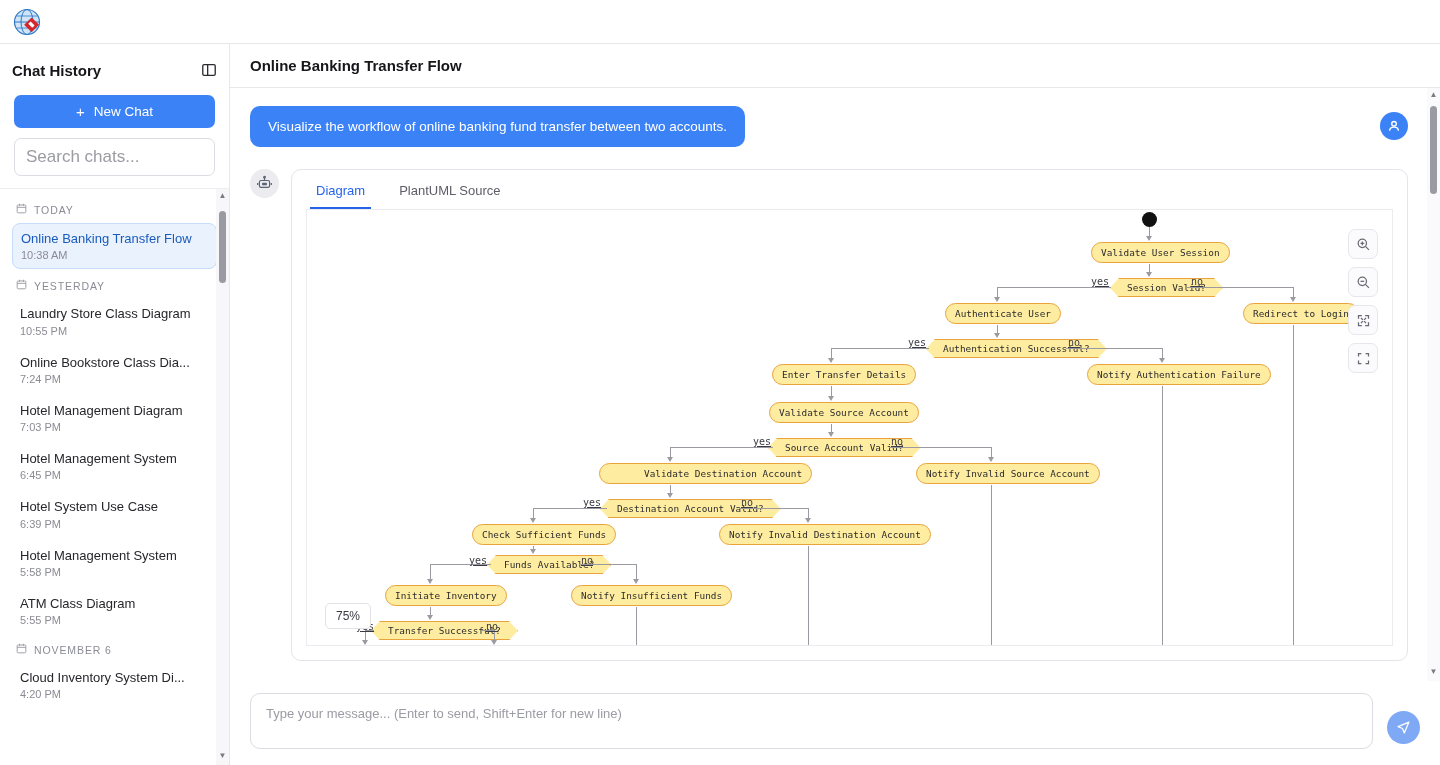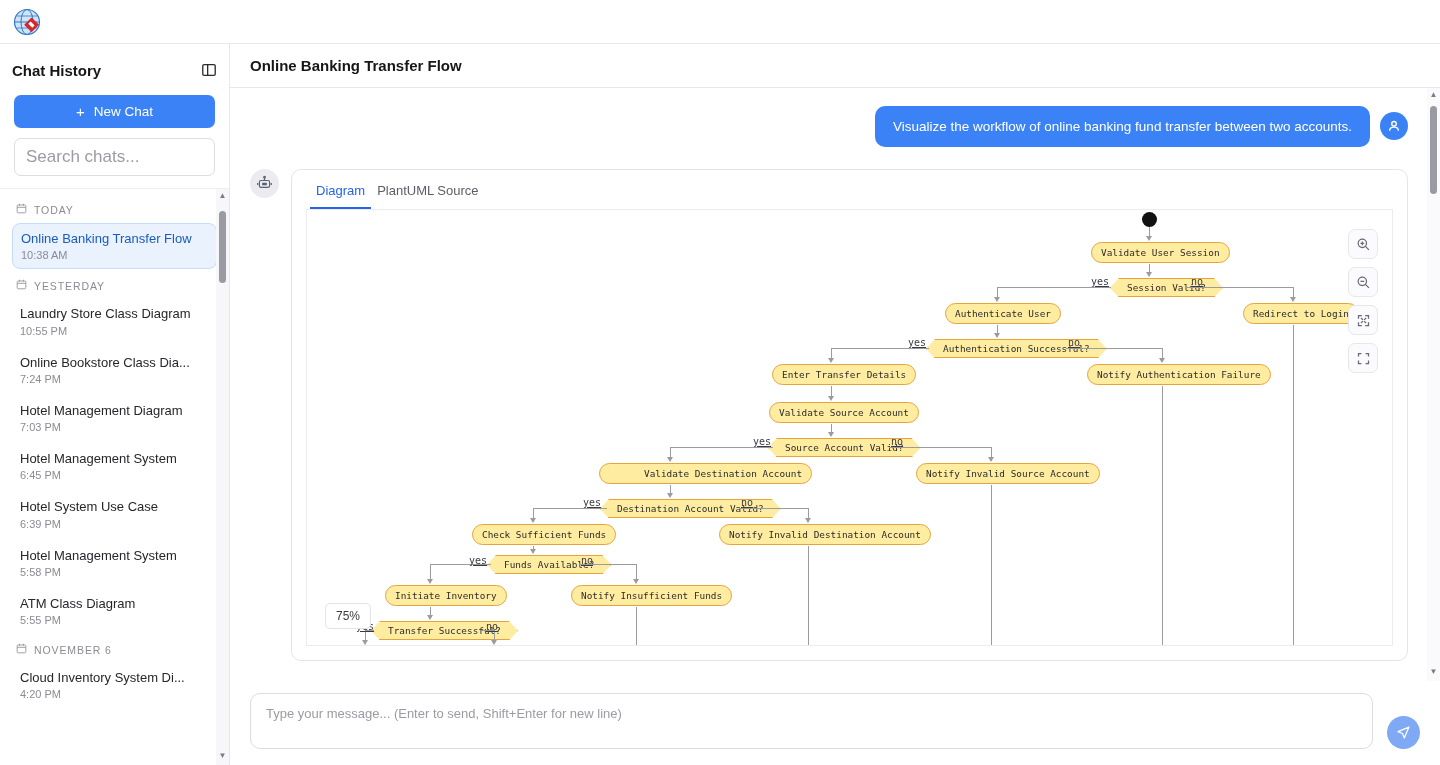--- a/index.html
+++ b/index.html
@@ -98,21 +98,21 @@
   .main { flex: 1; display: flex; flex-direction: column; min-width: 0; background: #fff; }
   .main-head {
     height: 44px; min-height: 44px; display: flex; align-items: center;
     padding: 0 20px; border-bottom: 1px solid #e8e8ec;
   }
   .main-title { font-size: 15px; font-weight: bold; color: #17171b; }
 
   .conv-wrap { flex: 1; min-height: 0; position: relative; display: flex; }
   .conv { flex: 1; overflow: hidden; padding: 18px 32px 10px 20px; min-width: 0; }
 
-  .user-row { display: flex; justify-content: flex-end; align-items: flex-start; gap: 10px; }
+  .user-row { display: flex; justify-content: space-between; align-items: flex-start; gap: 10px; }
   .user-avatar {
     width: 28px; height: 28px; border-radius: 50%;
     background: #3b82f6; color: #fff; flex: none;
     display: flex; align-items: center; justify-content: center;
     margin-top: 6px;
   }
   .user-bubble {
     background: #3b82f6; color: #fff; font-size: 13.5px;
     padding: 13px 18px; border-radius: 10px; max-width: 640px;
   }
@@ -120,21 +120,21 @@
   .bot-row { display: flex; align-items: flex-start; gap: 12px; margin-top: 22px; }
   .bot-avatar {
     width: 29px; height: 29px; border-radius: 50%;
     background: #ececf0; color: #5a6273; flex: none;
     display: flex; align-items: center; justify-content: center;
   }
   .card {
     flex: 1; min-width: 0; border: 1px solid #e4e4ea;
     border-radius: 10px; background: #fff; overflow: hidden;
   }
-  .tabs { display: flex; gap: 0; padding: 0 18px; }
+  .tabs { display: flex; gap: 22px; padding: 0 18px; }
   .tab {
     font-size: 13px; color: #5d5d67; padding: 13px 6px 9px;
     border-bottom: 2px solid transparent; cursor: pointer; background: none;
     border-left: none; border-right: none; border-top: none; font-family: inherit;
   }
   .tab.active { color: #2563eb; border-bottom-color: #2563eb; }
 
   .canvas-wrap { position: relative; margin: 0 14px 14px; border: 1px solid #ececf0; height: 437px; overflow: hidden; background: #fff; }
   .canvas { position: absolute; inset: 0; }
 
@@ -172,21 +172,21 @@
     position: absolute; width: 0; height: 0;
     border-left: 3.5px solid transparent; border-right: 3.5px solid transparent;
     border-top: 5px solid #9a9aa0;
   }
   .edge-lbl {
     position: absolute; font-family: "DejaVu Sans Mono", monospace;
     font-size: 10px; color: #3a3a42; white-space: nowrap; text-decoration: underline;
   }
 
   
-  .composer { padding: 12px 20px 16px; display: flex; align-items: flex-end; gap: 14px; }
+  .composer { padding: 12px 20px 16px; display: flex; align-items: center; gap: 14px; }
   .composer-input {
     flex: 1; height: 56px; border: 1px solid #dcdce2; border-radius: 10px;
     padding: 12px 15px; font-family: inherit; font-size: 13px;
     color: #2b2b31; outline: none; resize: none; background: #fff;
   }
   .composer-input::placeholder { color: #9b9ba4; }
   .send-btn {
     width: 33px; height: 33px; border-radius: 50%; border: none;
     background: #7fa9f5; color: #fff; cursor: pointer;
     display: flex; align-items: center; justify-content: center;

